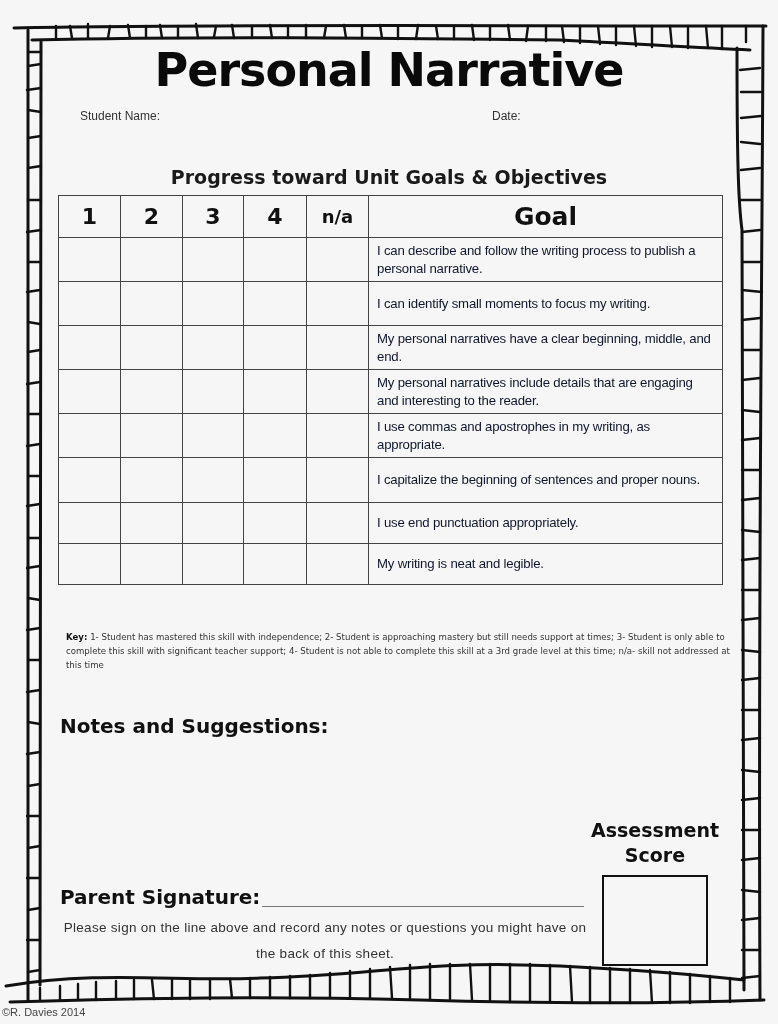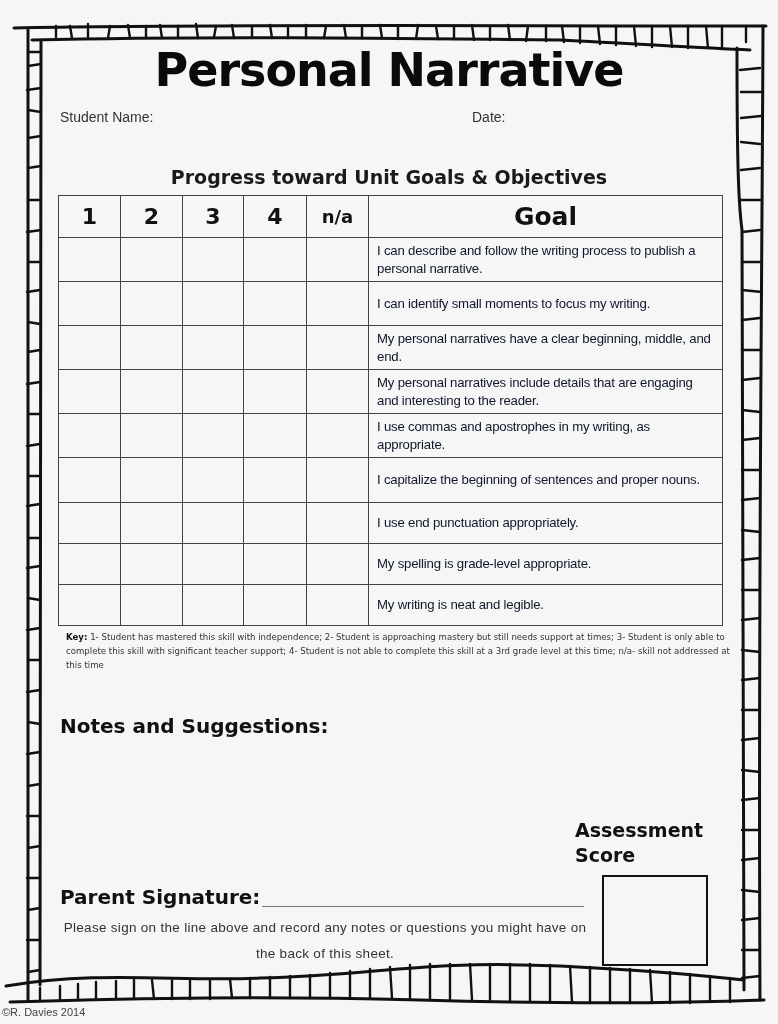--- a/index.html
+++ b/index.html
@@ -9,21 +9,21 @@
       font-family: "Liberation Sans", "DejaVu Sans", sans-serif;
     }
     .abs { position: absolute; }
     #frame { position: absolute; left: 0; top: 0; width: 778px; height: 1024px; pointer-events: none; }
 
     .title {
       left: 0; width: 778px; top: 40px; text-align: center;
       font-family: "DejaVu Sans", sans-serif; font-weight: bold;
       font-size: 46px; letter-spacing: -1px; line-height: 60px; color: #0a0a0a;
     }
-    .field-label { font-size: 14px; color: #333; top: 109px; }
+    .field-label { font-size: 12px; color: #333; top: 109px; margin-left: 20px; }
     .student-name { left: 60px; }
     .date-label { left: 472px; }
 
     .section-title {
       left: 0; width: 778px; top: 166px; text-align: center;
       font-family: "DejaVu Sans", sans-serif; font-weight: bold; font-size: 19px; color: #1a1a1a;
     }
 
     table.goals {
       position: absolute; left: 58px; top: 195px; width: 665px;
@@ -46,21 +46,21 @@
     .key {
       left: 66px; top: 630px; width: 668px; font-size: 8.6px; line-height: 14px; color: #333;
       font-family: "DejaVu Sans", sans-serif;
     }
     .key b { color: #111; }
     .notes-title {
       left: 60px; top: 689px; font-family: "DejaVu Sans", sans-serif;
       font-weight: bold; font-size: 20px; color: #111; margin-top: 25px;
     }
     .assess {
-      left: 575px; width: 160px; top: 818px; text-align: left;
+      left: 575px; width: 160px; top: 818px; text-align: center;
       font-family: "DejaVu Sans", sans-serif; font-weight: bold; font-size: 19px; line-height: 25px; color: #111;
     }
     .score-box {
       left: 602px; top: 875px; width: 102px; height: 87px; border: 2px solid #111; background: transparent;
     }
     .sig-label {
       left: 60px; top: 885px; font-family: "DejaVu Sans", sans-serif;
       font-weight: bold; font-size: 20px; color: #111;
     }
     .sig-line {
@@ -182,28 +182,20 @@
         <td class="check"></td>
         <td class="check"></td>
       <td class="goal">I use end punctuation appropriately.</td>
     </tr>
     <tr style="height:41px">
       <td class="check"></td>
         <td class="check"></td>
         <td class="check"></td>
         <td class="check"></td>
         <td class="check"></td>
-      <td class="goal">My spelling is grade-level appropriate.</td>
-    </tr>
-    <tr style="height:41px">
-      <td class="check"></td>
-        <td class="check"></td>
-        <td class="check"></td>
-        <td class="check"></td>
-        <td class="check"></td>
       <td class="goal">My writing is neat and legible.</td>
     </tr>
   </tbody>
 </table>
 
 <div class="abs key">
   <b>Key:</b>
   <span>1- Student has mastered this skill with independence; 2- Student is approaching mastery but still needs support at times; 3- Student is only able to complete this skill with significant teacher support; 4- Student is not able to complete this skill at a 3rd grade level at this time; n/a- skill not addressed at this time</span>
 </div>
 

